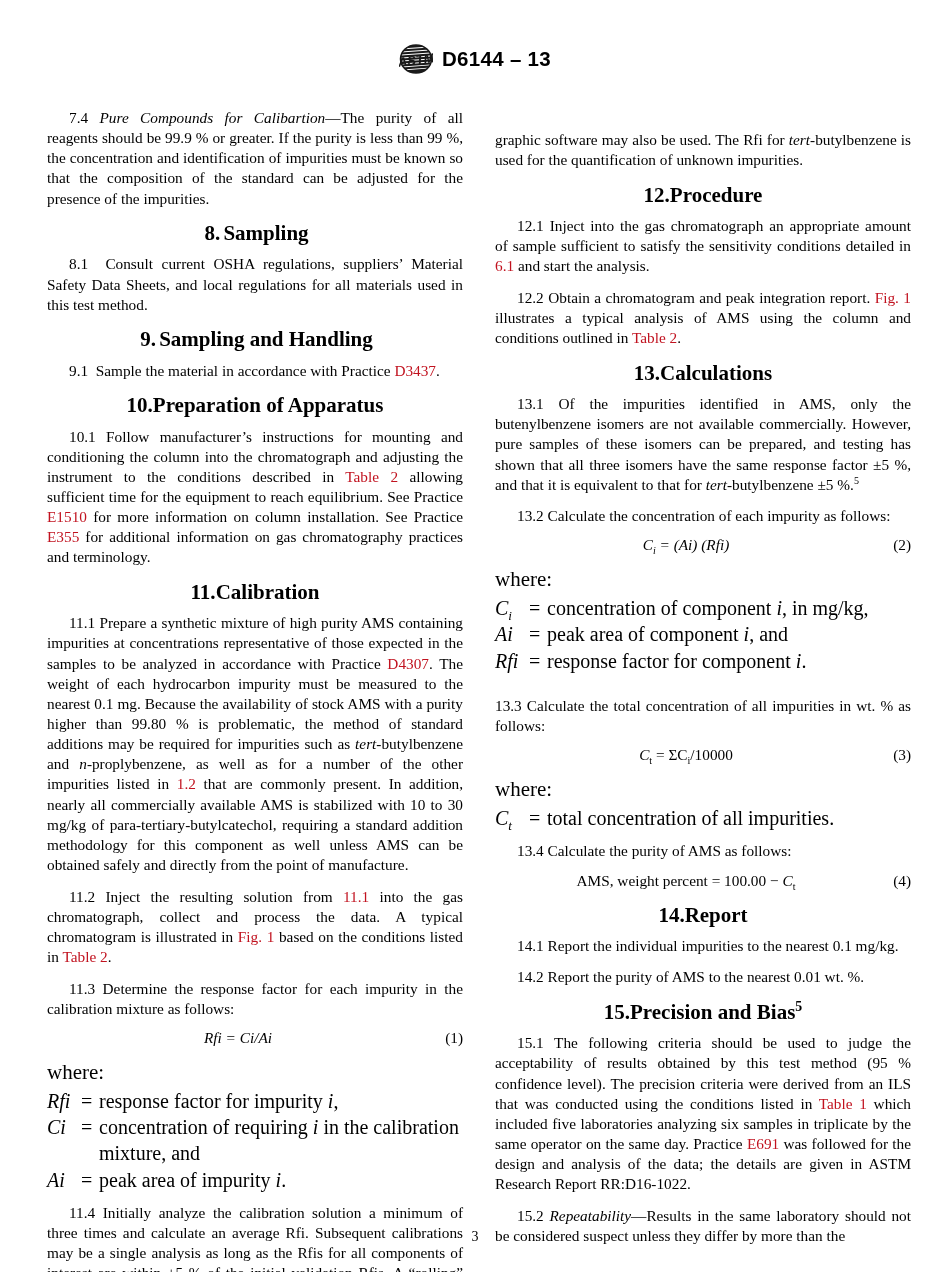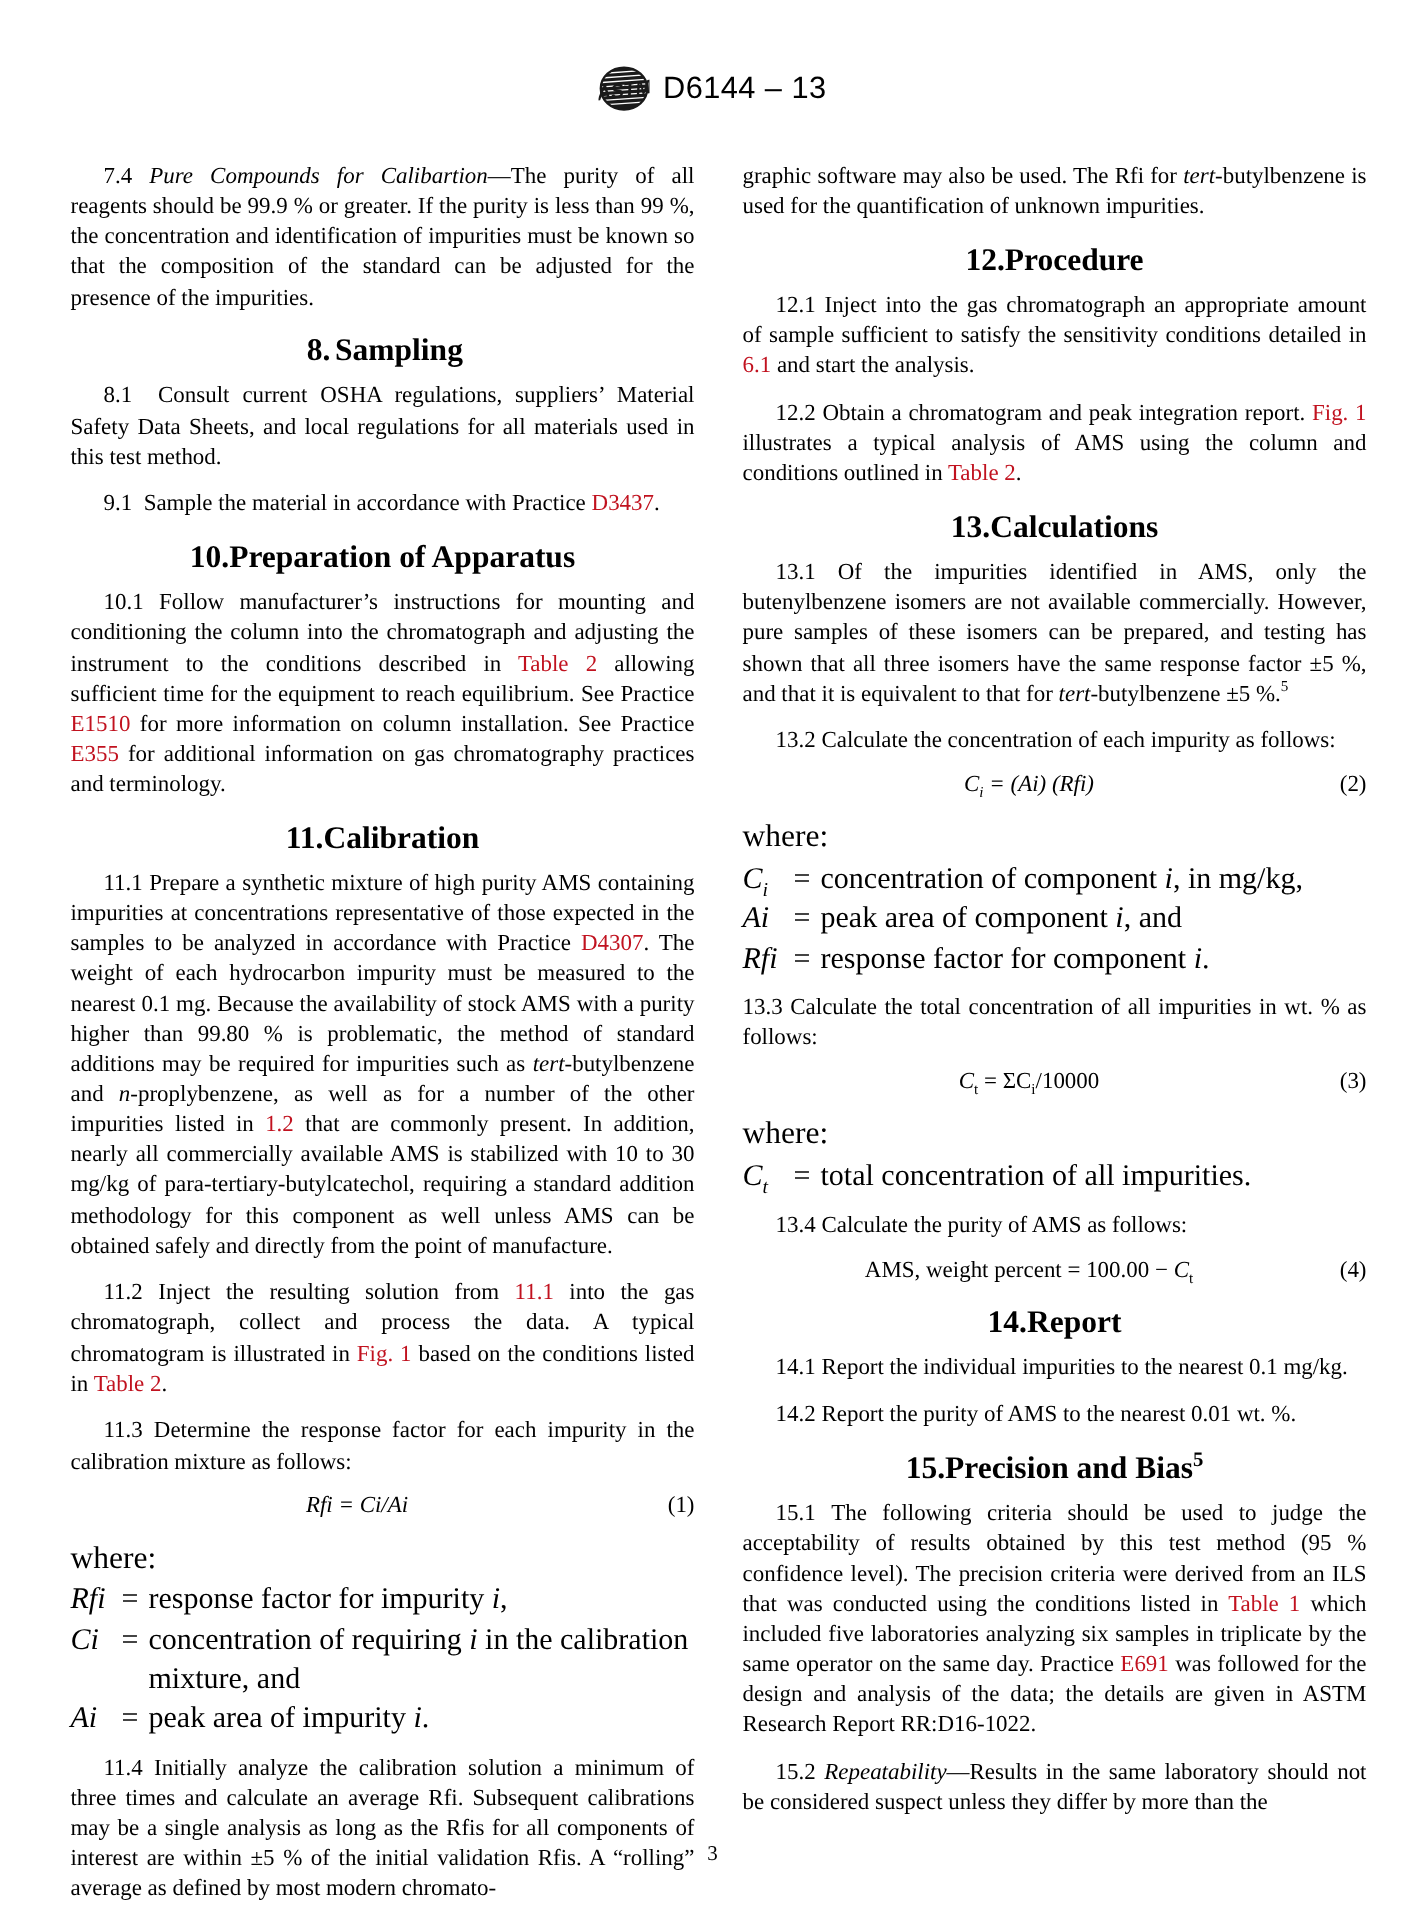--- a/index.html
+++ b/index.html
@@ -34,21 +34,21 @@
     gap: 9px;
   }
   .astm-logo {
     display: block;
     width: 34px;
     height: 30px;
   }
   .header-title {
     font-family: "Liberation Sans", "DejaVu Sans", sans-serif;
     font-size: 20.5px;
-    font-weight: normal;
+    font-weight: bold;
     letter-spacing: 0.3px;
     white-space: nowrap;
   }
 
   
   .columns {
     position: absolute;
     top: 108px;
     left: 47px;
     width: 860px;
@@ -68,20 +68,21 @@
     text-align: justify;
     text-justify: inter-word;
     hyphens: none;
   }
   .para {
     text-indent: 22px;
     margin-bottom: 11.5px;
   }
   .para.cont {
     text-indent: 0;
+    margin-top: 22px;
   }
   .para.tight {
     margin-bottom: 0;
   }
   h2.sec {
     font-size: 21px;
     font-weight: bold;
     margin: 0 0 8px 0;
     text-align: center;
     line-height: 1.25;
@@ -207,20 +208,21 @@
   <div class="columns">
 
     <div class="col">
 
       <p class="para"><span>7.4</span>&nbsp;<span class="it">Pure Compounds for Calibartion</span><span>—</span><span>The purity of all reagents should be 99.9 % or greater. If the purity is less than 99 %, the concentration and identification of impurities must be known so that the composition of the standard can be adjusted for the presence of the impurities.</span></p>
 
       <h2 class="sec sec-spacer-top"><span class="num">8.</span><span>Sampling</span></h2>
 
       <p class="para"><span>8.1</span>&nbsp;&nbsp;<span>Consult current OSHA regulations, suppliers’ Material Safety Data Sheets, and local regulations for all materials used in this test method.</span></p>
 
+      <h2 class="sec sec-spacer-top"><span class="num">9.</span><span>Sampling and Handling</span></h2>
 
       <p class="para"><span>9.1</span>&nbsp;&nbsp;<span>Sample the material in accordance with Practice </span><span class="link">D3437</span><span>.</span></p>
 
       <h2 class="sec sec-spacer-top"><span class="num">10.</span><span>Preparation of Apparatus</span></h2>
 
       <p class="para"><span>10.1</span>&nbsp;<span>Follow manufacturer’s instructions for mounting and conditioning the column into the chromatograph and adjusting the instrument to the conditions described in </span><span class="link">Table 2</span><span> allowing sufficient time for the equipment to reach equilibrium. See Practice </span><span class="link">E1510</span><span> for more information on column installation. See Practice </span><span class="link">E355</span><span> for additional information on gas chromatography practices and terminology.</span></p>
 
       <h2 class="sec sec-spacer-top"><span class="num">11.</span><span>Calibration</span></h2>
 
       <p class="para"><span>11.1</span>&nbsp;<span>Prepare a synthetic mixture of high purity AMS containing impurities at concentrations representative of those expected in the samples to be analyzed in accordance with Practice </span><span class="link">D4307</span><span>. The weight of each hydrocarbon impurity must be measured to the nearest 0.1 mg. Because the availability of stock AMS with a purity higher than 99.80 % is problematic, the method of standard additions may be required for impurities such as </span><span class="it">tert</span><span>-butylbenzene and </span><span class="it">n</span><span>-proplybenzene, as well as for a number of the other impurities listed in </span><span class="link">1.2</span><span> that are commonly present. In addition, nearly all commercially available AMS is stabilized with 10 to 30 mg/kg of para-tertiary-butylcatechol, requiring a standard addition methodology for this component as well unless AMS can be obtained safely and directly from the point of manufacture.</span></p>

